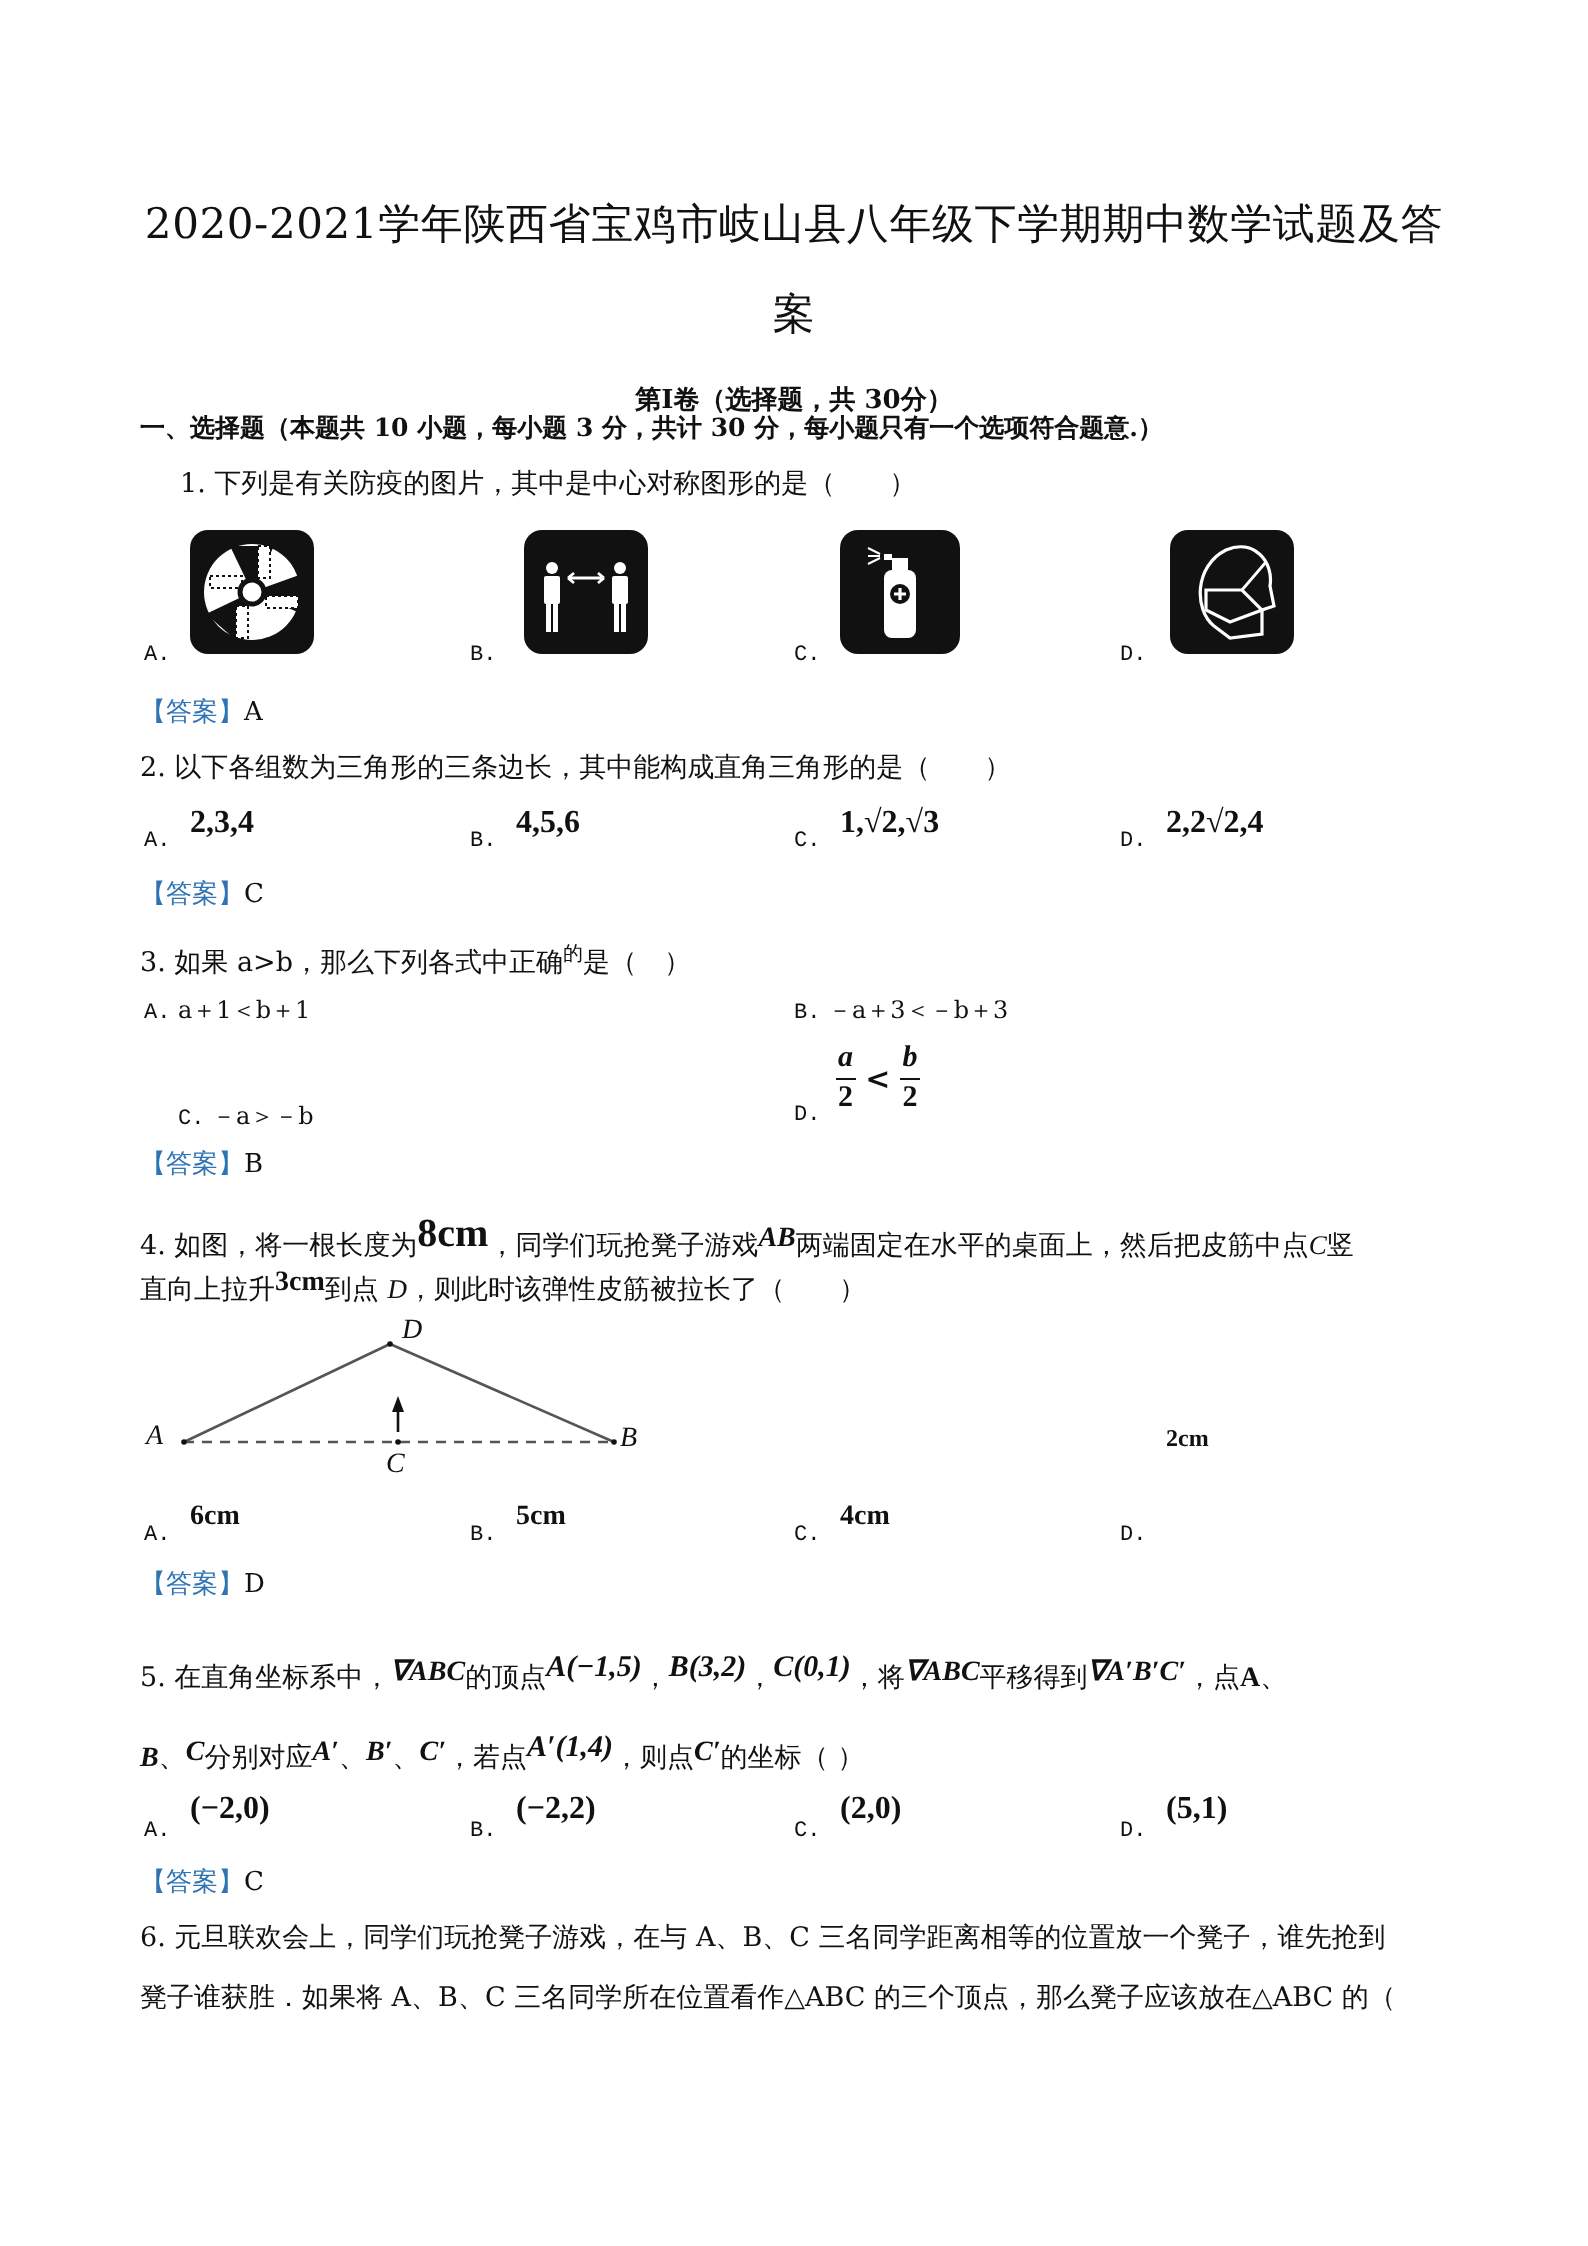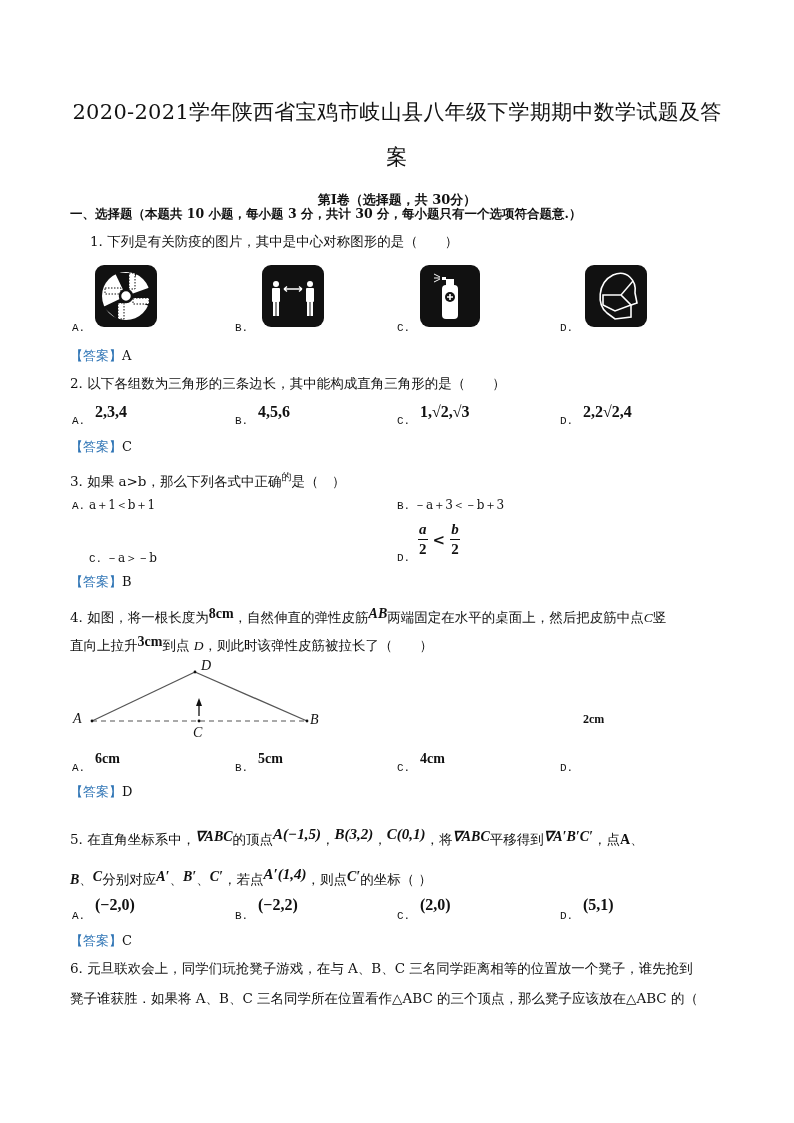--- a/index.html
+++ b/index.html
@@ -122,21 +122,21 @@
 <div class="abs" style="left:418px; top:522px;">
   <span class="frac"><span class="num">a</span><span class="den">2</span></span>
   <span style="font-weight:bold; font-size:15px; vertical-align:middle;">&lt;</span>
   <span class="frac"><span class="num">b</span><span class="den">2</span></span>
 </div>
 <div class="abs ans" style="left:70px; top:573px;">
   <span class="tag">【答案】</span><span>B</span>
 </div>
 
 <div class="abs txt" style="left:70px; top:606px;">
-  <span>4. 如图，将一根长度为</span><span class="bold" style="font-size:14px; vertical-align:4px;">8cm</span><span>，自然伸直的弹性皮筋</span><span class="bold ital" style="font-size:14px; vertical-align:4px;text-align:right;">AB</span><span>两端固定在水平的桌面上，然后把皮筋中点</span><span class="ital">C</span><span>竖</span>
+  <span>4. 如图，将一根长度为</span><span class="bold" style="font-size:20px; vertical-align:4px;">8cm</span><span>，同学们玩抢凳子游戏</span><span class="bold ital" style="font-size:14px; vertical-align:4px;text-align:right;">AB</span><span>两端固定在水平的桌面上，然后把皮筋中点</span><span class="ital">C</span><span>竖</span>
 </div>
 <div class="abs txt" style="left:70px; top:634px;text-align:center;">
   <span>直向上拉升</span><span class="bold" style="font-size:14px; vertical-align:4px;">3cm</span><span>到点</span> <span class="ital">D</span><span>，则此时该弹性皮筋被拉长了（　　）</span>
 </div>
 
 <div class="abs" style="left:70px; top:655px; width:260px; height:90px;">
   <svg width="260" height="90" viewBox="0 0 260 90">
     <line x1="22" y1="66" x2="125" y2="17" stroke="#555" stroke-width="1.3"></line>
     <line x1="125" y1="17" x2="237" y2="66" stroke="#555" stroke-width="1.3"></line>
     <line x1="22" y1="66" x2="237" y2="66" stroke="#555" stroke-width="1.2" stroke-dasharray="5 4"></line>

